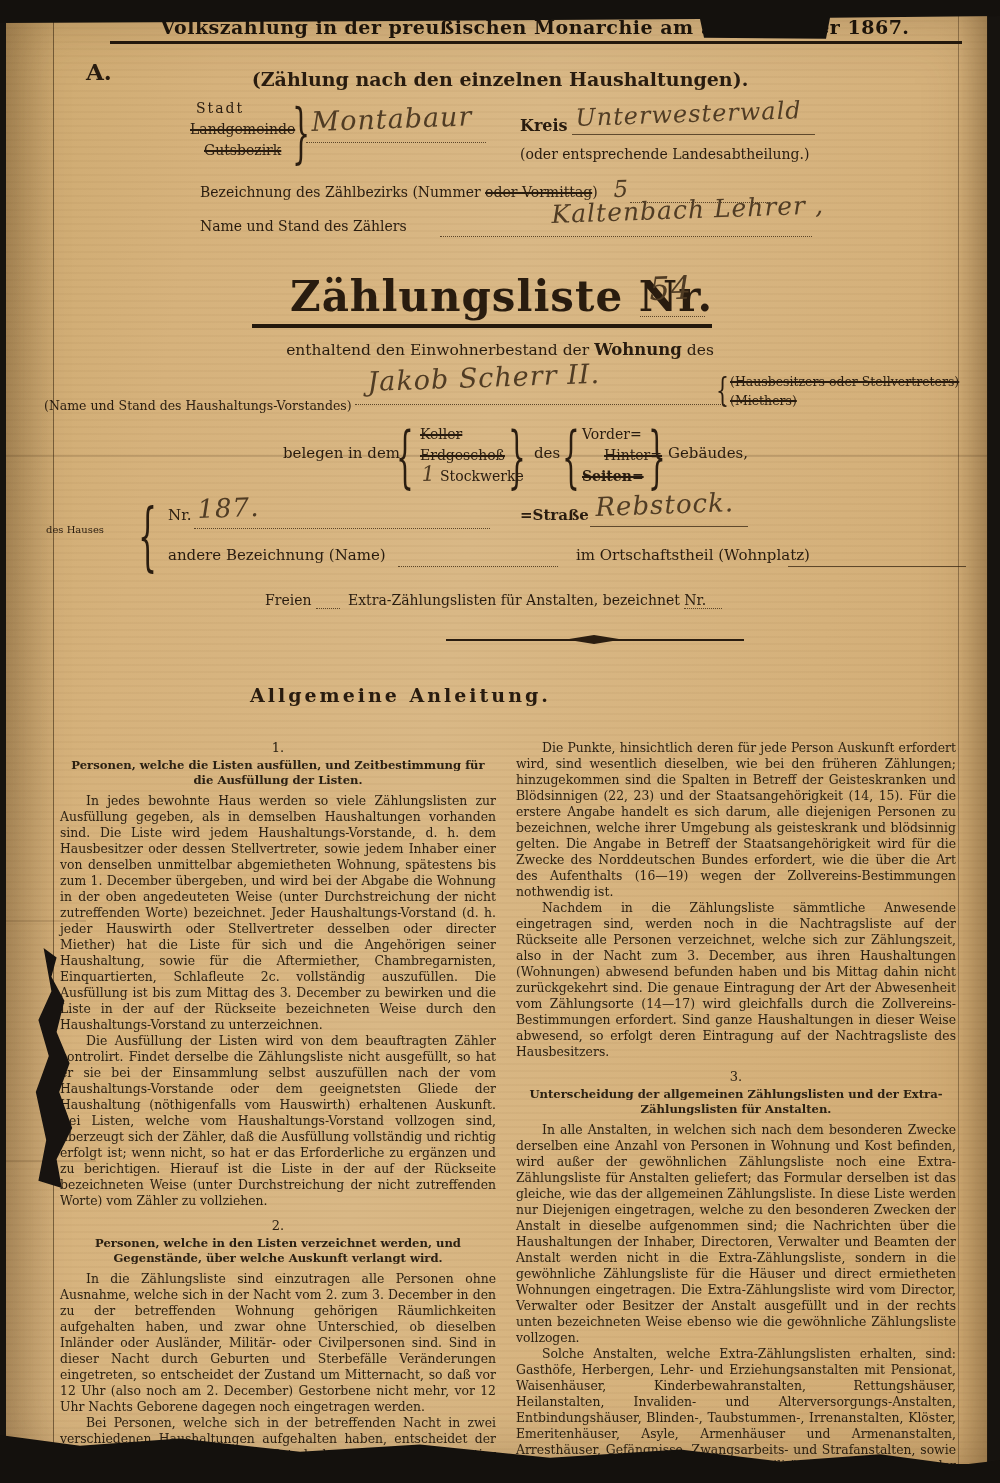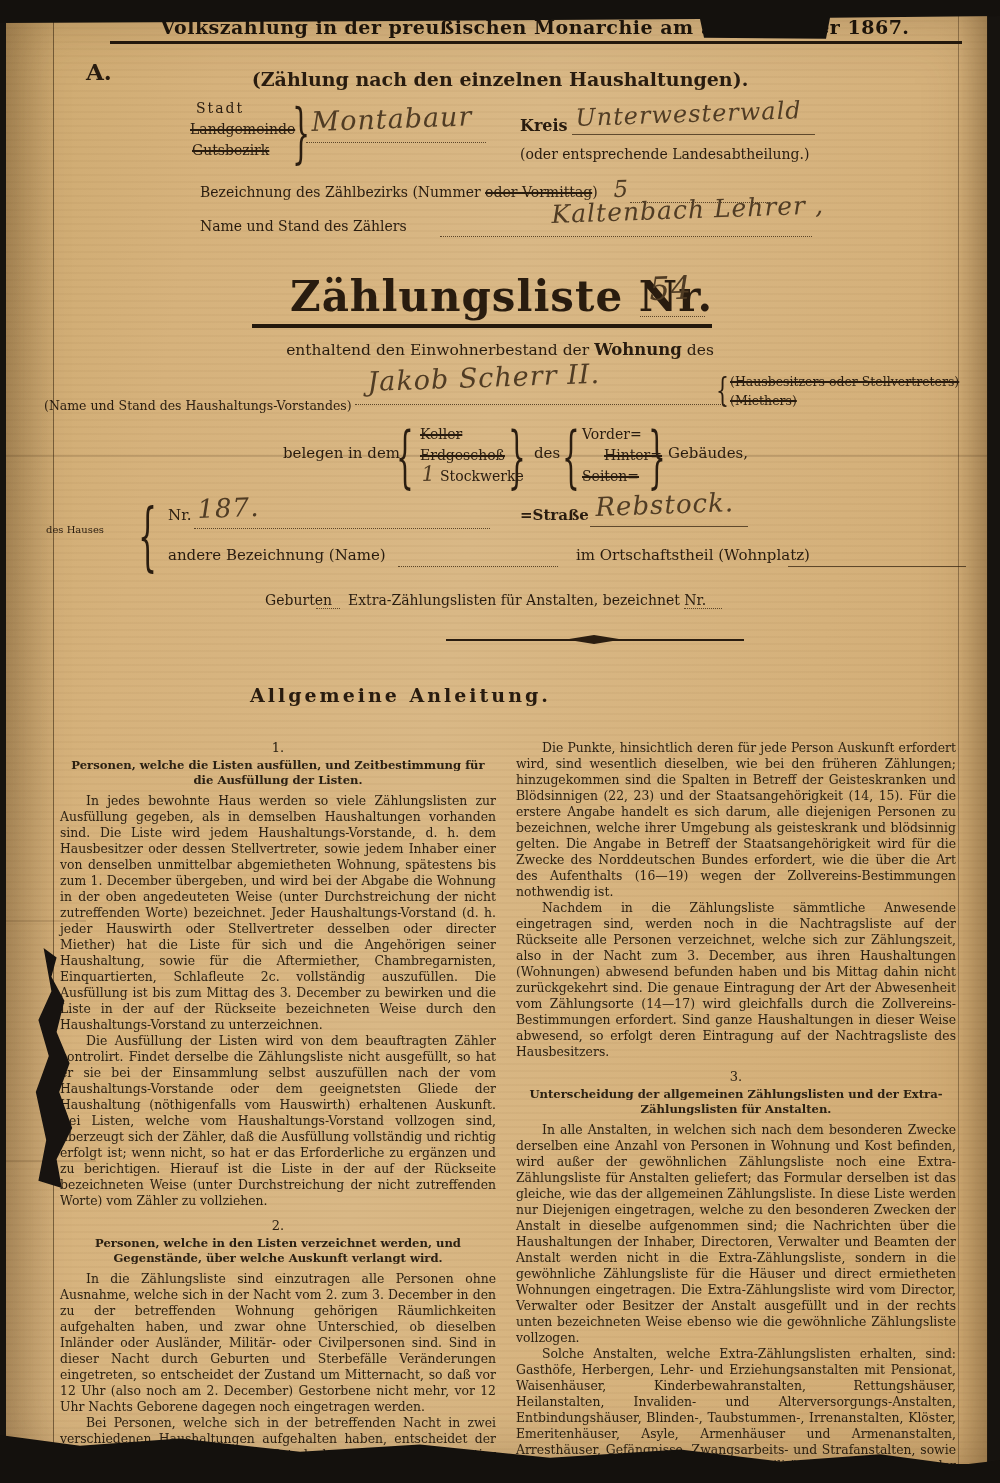--- a/index.html
+++ b/index.html
@@ -61,21 +61,21 @@
   <div class="crease-h" style="top:1160px;width:90px;"></div>
 
   <div class="abs hdr-title" style="left:150px;top:16px;width:770px;text-align:center;">Volkszählung in der preußischen Monarchie am 3. December 1867.</div>
   <div class="abs rule" style="left:110px;top:41px;width:852px;height:3px;"></div>
 
   <div class="abs lbl bold" style="left:86px;top:58px;font-size:23px;">A.</div>
   <div class="abs lbl bold" style="left:250px;top:68px;width:500px;text-align:center;font-size:19px;">(Zählung nach den einzelnen Haushaltungen).</div>
 
   <div class="abs lbl" style="left:196px;top:100px;font-size:14px;letter-spacing:2px;">Stadt</div>
   <div class="abs lbl strike" style="left:190px;top:121px;font-size:14px;">Landgemeinde</div>
-  <div class="abs lbl strike" style="left:192px;top:142px;font-size:14px;">Gutsbezirk</div>
+  <div class="abs lbl strike" style="left:204px;top:142px;font-size:14px;">Gutsbezirk</div>
   <span class="abs brace" style="left:292px;top:100px;font-size:52px;transform:scaleX(0.55) scaleY(1.25);transform-origin:left top;">}</span>
   <div class="abs hw" style="left:312px;top:106px;font-size:27px;">Montabaur</div>
   <div class="abs dline" style="left:306px;top:128px;width:180px;height:14px;"></div>
 
   <div class="abs lbl bold" style="left:520px;top:116px;font-size:16px;">Kreis</div>
   <div class="abs hw" style="left:576px;top:104px;font-size:24px;">Unterwesterwald</div>
   <div class="abs fline" style="left:572px;top:120px;width:243px;height:14px;"></div>
   <div class="abs lbl" style="left:520px;top:146px;font-size:14px;">(oder entsprechende Landesabtheilung.)</div>
 
   <div class="abs lbl" style="left:200px;top:184px;font-size:14px;white-space:nowrap;">
@@ -111,39 +111,39 @@
   <span class="abs brace" style="left:396px;top:424px;font-size:56px;transform:scaleX(0.5) scaleY(1.2);transform-origin:left top;">{</span>
   <div class="abs lbl strike" style="left:420px;top:426px;font-size:14px;">Keller</div>
   <div class="abs lbl strike" style="left:420px;top:447px;font-size:14px;">Erdgeschoß</div>
   <div class="abs hw" style="left:422px;top:462px;font-size:21px;">1</div>
   <div class="abs lbl" style="left:440px;top:468px;font-size:14px;">Stockwerke</div>
   <span class="abs brace" style="left:508px;top:424px;font-size:56px;transform:scaleX(0.5) scaleY(1.2);transform-origin:left top;">}</span>
   <div class="abs lbl" style="left:534px;top:444px;font-size:15px;">des</div>
   <span class="abs brace" style="left:562px;top:424px;font-size:56px;transform:scaleX(0.5) scaleY(1.2);transform-origin:left top;">{</span>
   <div class="abs lbl" style="left:582px;top:426px;font-size:14px;">Vorder=</div>
   <div class="abs lbl strike" style="left:604px;top:447px;font-size:14px;">Hinter=</div>
-  <div class="abs lbl strike" style="left:582px;top:468px;font-size:14px;">Seiten=</div>
+  <div class="abs lbl strike" style="left:582px;top:468px;font-size:14px;font-weight:bold;">Seiten=</div>
   <span class="abs brace" style="left:648px;top:424px;font-size:56px;transform:scaleX(0.5) scaleY(1.2);transform-origin:left top;">}</span>
   <div class="abs lbl" style="left:668px;top:444px;font-size:15px;">Gebäudes,</div>
 
   <div class="abs lbl" style="left:46px;top:524px;font-size:10px;">des Hauses</div>
   <span class="abs brace" style="left:138px;top:498px;font-size:60px;transform:scaleX(0.5) scaleY(1.25);transform-origin:left top;">{</span>
   <div class="abs lbl" style="left:168px;top:506px;font-size:15px;">Nr.</div>
   <div class="abs hw" style="left:198px;top:494px;font-size:26px;">187.</div>
   <div class="abs dline" style="left:194px;top:514px;width:296px;height:14px;"></div>
   <div class="abs lbl bold" style="left:520px;top:506px;font-size:15px;">=Straße</div>
   <div class="abs hw" style="left:596px;top:492px;font-size:26px;">Rebstock.</div>
   <div class="abs fline" style="left:590px;top:512px;width:158px;height:14px;"></div>
 
   <div class="abs lbl" style="left:168px;top:546px;font-size:15px;">andere Bezeichnung (Name)</div>
   <div class="abs dline" style="left:398px;top:552px;width:160px;height:14px;"></div>
   <div class="abs lbl" style="left:576px;top:546px;font-size:15px;">im Ortschaftstheil (Wohnplatz)</div>
   <div class="abs fline" style="left:788px;top:552px;width:178px;height:14px;"></div>
 
-  <div class="abs lbl" style="left:265px;top:592px;font-size:14px;">Geburten</div>
+  <div class="abs lbl" style="left:265px;top:592px;font-size:14px;">Freien</div>
   <div class="abs dline" style="left:316px;top:598px;width:24px;height:10px;"></div>
   <div class="abs lbl" style="left:348px;top:592px;font-size:14px;">Extra-Zählungslisten für Anstalten, bezeichnet Nr.</div>
   <div class="abs dline" style="left:684px;top:598px;width:38px;height:10px;"></div>
 
   <div class="divider-line" style="left:446px;top:639px;width:298px;"></div>
   <div class="divider-diamond" style="left:566px;top:635px;width:56px;height:9px;"></div>
 
   <div class="abs lbl bold" style="left:250px;top:684px;width:500px;text-align:left;font-size:19px;letter-spacing:3px;">Allgemeine Anleitung.</div>
 
   <div class="col" style="left:60px;top:740px;width:436px;">

